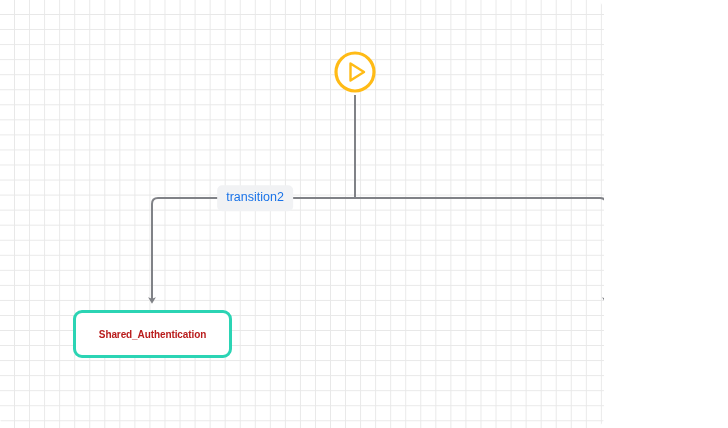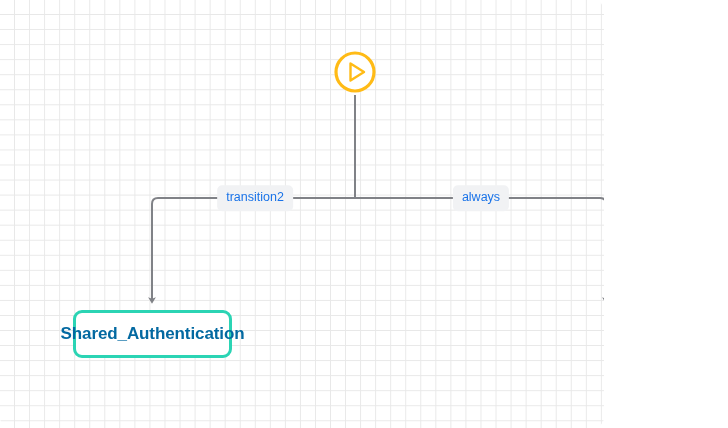--- a/index.html
+++ b/index.html
@@ -52,22 +52,22 @@
   }
   .state-node {
     position: absolute;
     box-sizing: border-box;
     background: #ffffff;
     border: 3px solid #2bd4b4;
     border-radius: 9px;
     display: flex;
     align-items: center;
     justify-content: center;
-    color: #0369a1;
-    font-size: 17px;
+    color: #b91c1c;
+    font-size: 10px;
     font-weight: bold;
     font-family: "Liberation Sans", sans-serif;
     white-space: nowrap;
     letter-spacing: -0.1px;
   }
   #node-shared_authentication {
     left: 73px;
     top: 310px;
     width: 159px;
     height: 48px;
@@ -100,18 +100,17 @@
 
   <div class="start-node">
     <svg width="44" height="44" viewBox="0 0 44 44">
       <circle cx="22" cy="22" r="19" fill="#ffffff" stroke="#ffbb16" stroke-width="3.2"></circle>
       <path d="M17.5,13.5 L31,22 L17.5,30.5 Z" fill="none" stroke="#ffbb16" stroke-width="2.4" stroke-linejoin="round"></path>
     </svg>
   </div>
 
   <div class="edge-label" style="left:255px; top:198px;">transition2</div>
 
-  <div class="edge-label" style="left:481px; top:198px;">always</div>
 
   <div class="state-node" id="node-shared_authentication">Shared_Authentication</div>
 
 
 </div>
 
 </body></html>

